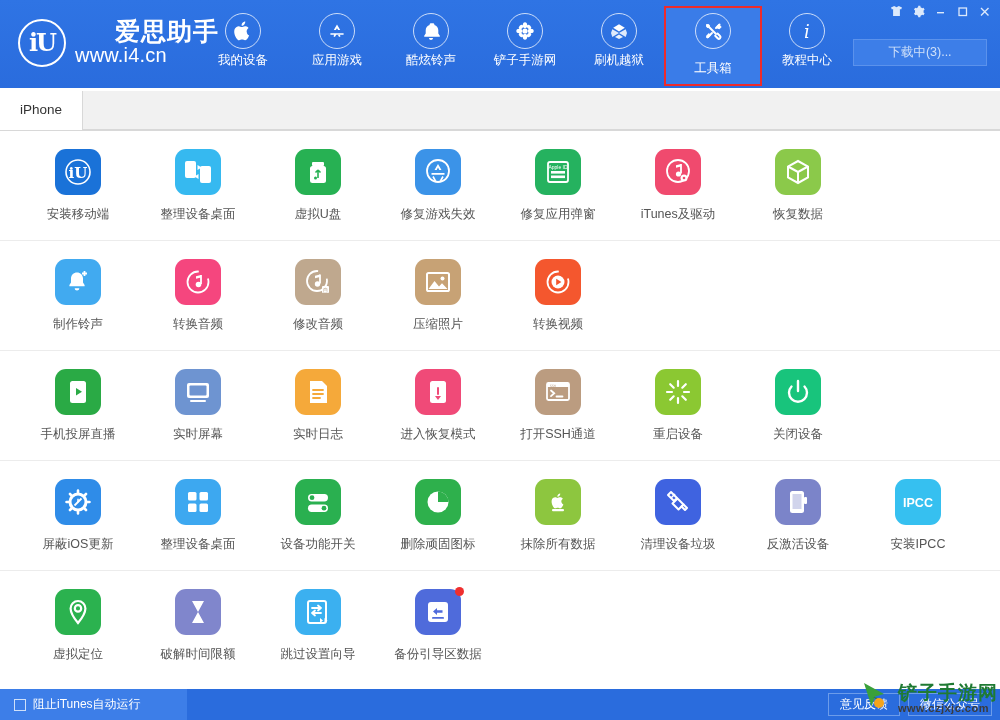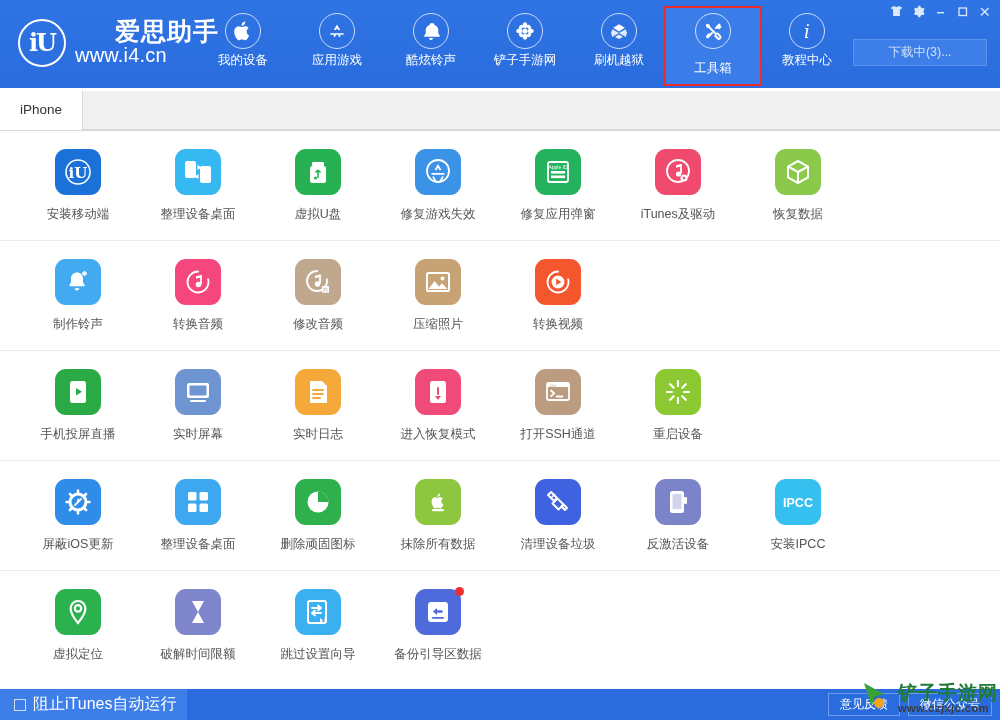--- a/index.html
+++ b/index.html
@@ -175,21 +175,21 @@
     position: absolute; left: 0; top: 0;
     width: 187px; height: 31px;
     background: #3d7ee8;
     display: flex; align-items: center; padding-left: 14px; gap: 7px;
     cursor: pointer;
   }
   .checkbox {
     width: 12px; height: 12px;
     border: 1px solid #cfe0f9; background: transparent;
   }
-  .status-left-text { color: #ffffff; font-size: 16px; white-space: nowrap; }
+  .status-left-text { color: #ffffff; font-size: 12px; white-space: nowrap; }
   .status-buttons {
     position: absolute; right: 8px; top: 4px;
     display: flex; gap: 8px;
   }
   .status-btn {
     height: 23px; padding: 0 11px;
     border: 1px solid #6c9cea;
     color: #ffffff; font-size: 12px;
     display: flex; align-items: center; justify-content: center;
     cursor: pointer;
@@ -557,20 +557,29 @@
         <span class="tool-icon" style="background:#8bc832">
           <svg width="46" height="46" viewBox="0 0 46 46">
             <g stroke="#fff" stroke-width="2.2" stroke-linecap="round">
               <path d="M23 12v5M23 29v5M12 23h5M29 23h5M15.2 15.2l3.5 3.5M27.3 27.3l3.5 3.5M30.8 15.2l-3.5 3.5M18.7 27.3l-3.5 3.5"></path>
             </g>
           </svg>
         </span>
         <span class="tool-label">重启设备</span>
       </div>
 
+      <div class="tool">
+        <span class="tool-icon" style="background:#18c47c">
+          <svg width="46" height="46" viewBox="0 0 46 46">
+            <path d="M16.5 17.5a9 9 0 1 0 13 0" fill="none" stroke="#fff" stroke-width="2.4" stroke-linecap="round"></path>
+            <path d="M23 12v10" stroke="#fff" stroke-width="2.4" stroke-linecap="round"></path>
+          </svg>
+        </span>
+        <span class="tool-label">关闭设备</span>
+      </div>
     </div>
 
     <div class="tool-row">
 
       <div class="tool">
         <span class="tool-icon" style="background:#2f8ce8">
           <svg width="46" height="46" viewBox="0 0 46 46">
             <g fill="#fff">
               <circle cx="23" cy="23" r="9.5"></circle>
             </g>
@@ -592,20 +601,31 @@
               <rect x="13" y="13" width="8.5" height="8.5" rx="1.5"></rect>
               <rect x="24.5" y="13" width="8.5" height="8.5" rx="1.5"></rect>
               <rect x="13" y="24.5" width="8.5" height="8.5" rx="1.5"></rect>
               <rect x="24.5" y="24.5" width="8.5" height="8.5" rx="1.5"></rect>
             </g>
           </svg>
         </span>
         <span class="tool-label">整理设备桌面</span>
       </div>
 
+      <div class="tool">
+        <span class="tool-icon" style="background:#2ab050">
+          <svg width="46" height="46" viewBox="0 0 46 46">
+            <rect x="13" y="15" width="20" height="7.5" rx="3.7" fill="#fff"></rect>
+            <circle cx="17" cy="18.7" r="2.4" fill="#2ab050"></circle>
+            <rect x="13" y="25.5" width="20" height="7.5" rx="3.7" fill="#fff"></rect>
+            <circle cx="29" cy="29.2" r="2.4" fill="#2ab050"></circle>
+          </svg>
+        </span>
+        <span class="tool-label">设备功能开关</span>
+      </div>
 
       <div class="tool">
         <span class="tool-icon" style="background:#2eb04c">
           <svg width="46" height="46" viewBox="0 0 46 46">
             <circle cx="23" cy="23" r="10.5" fill="#fff"></circle>
             <path d="M23 12.5v10.5h10.5A10.5 10.5 0 0 0 23 12.5z" fill="#2eb04c"></path>
           </svg>
         </span>
         <span class="tool-label">删除顽固图标</span>
       </div>

